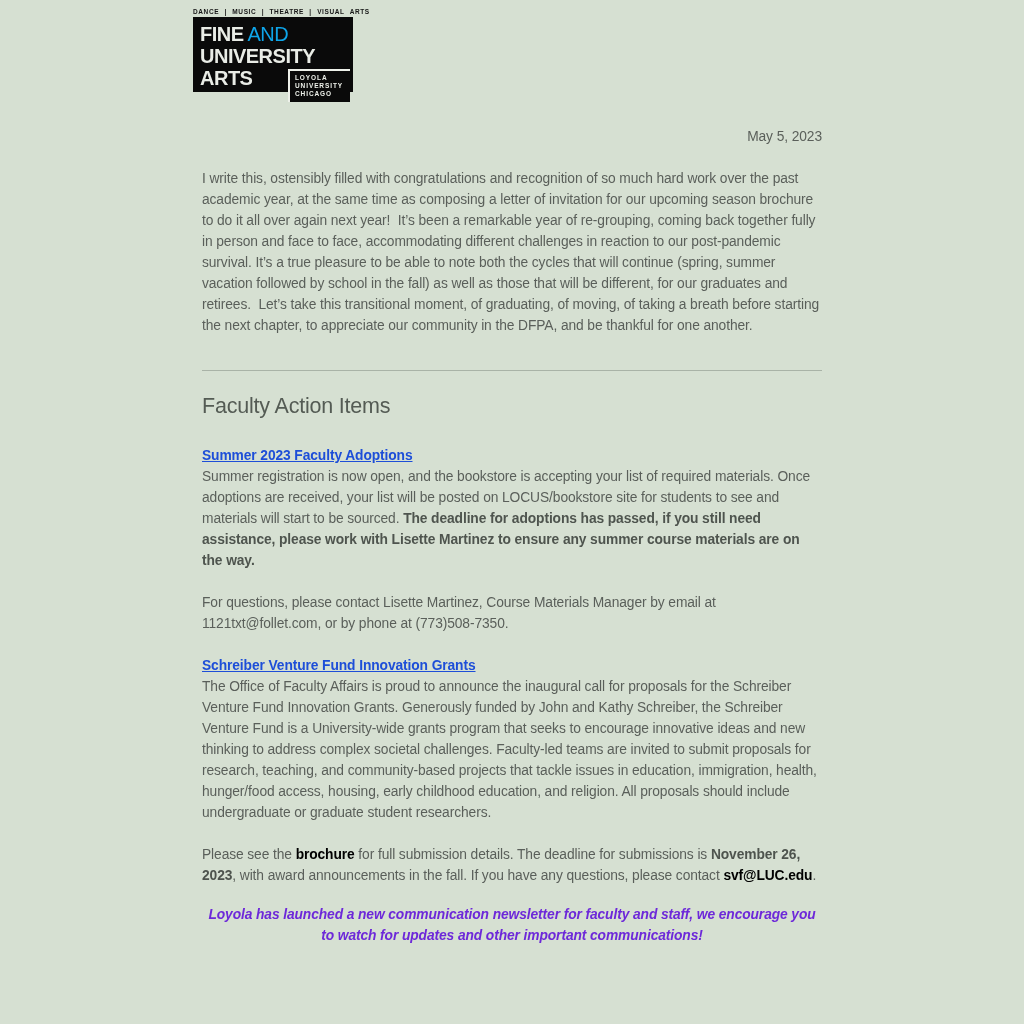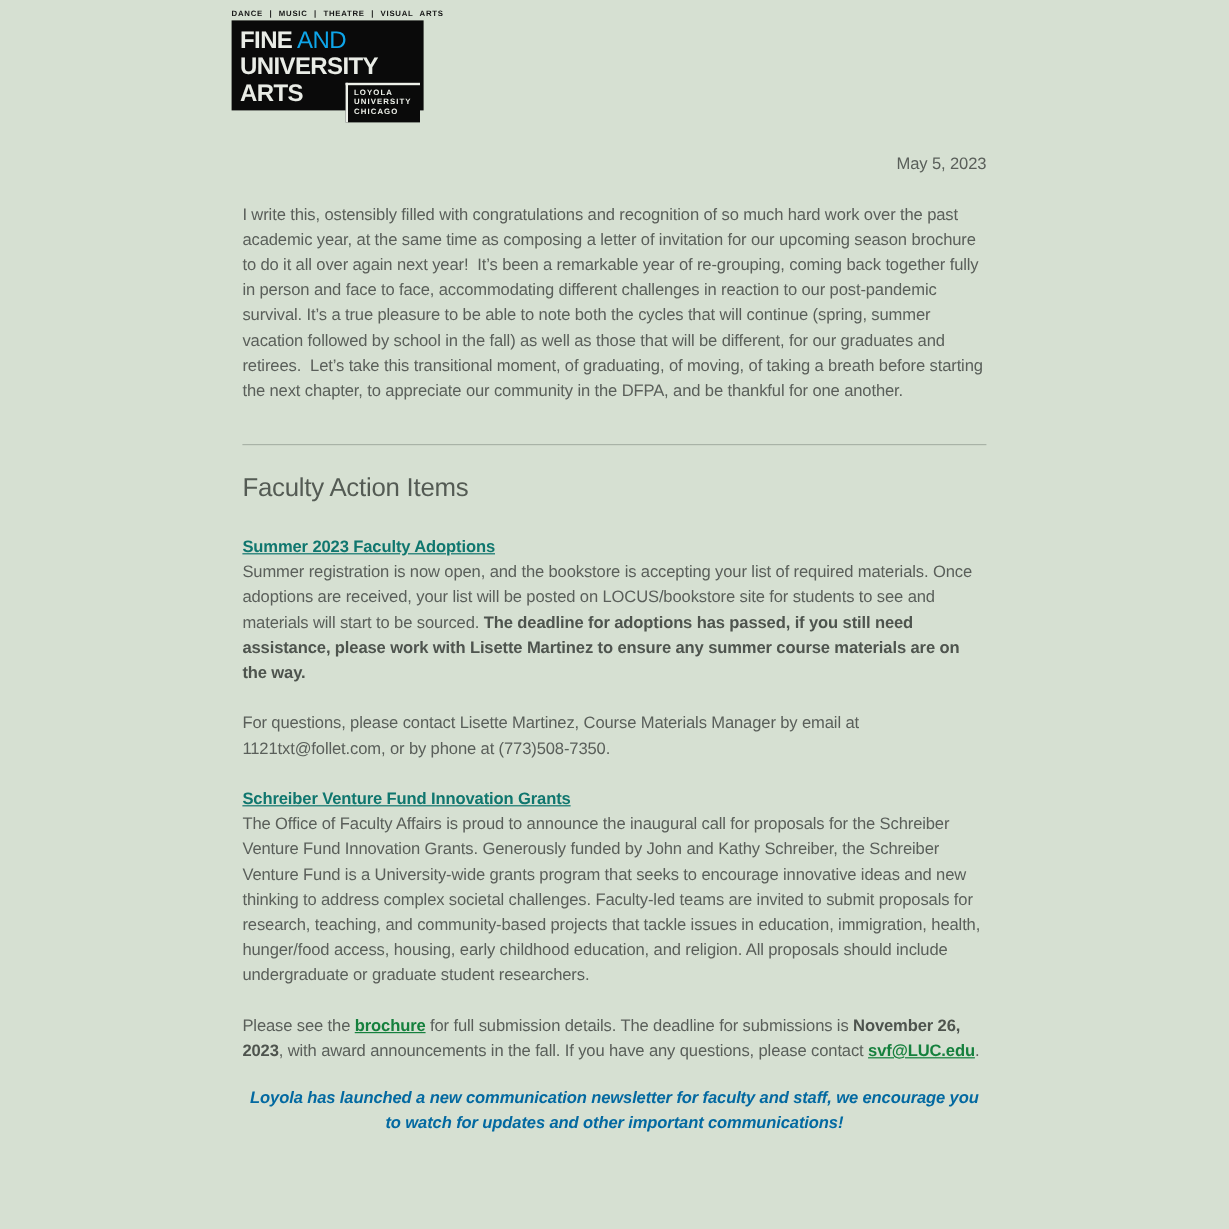--- a/index.html
+++ b/index.html
@@ -57,36 +57,36 @@
 
   .divider { border: none; border-top: 1px solid #a9b3a7; margin: 34px 0 0 0; height: 0; }
 
   .section-title {
     font-size: 21.5px; line-height: 25px; font-weight: normal;
     color: #545b54; letter-spacing: -0.2px;
     margin: 23px 0 0 0;
   }
   .sub-heading {
     font-size: 13.8px; line-height: 21px; font-weight: bold;
-    color: #0f766e; text-decoration: underline;
+    color: #1d4ed8; text-decoration: underline;
     margin: 26px 0 0 0;
   }
   .sub-heading.second { margin-top: 21px; }
   .body-after-heading { margin: 0; }
   .spaced { margin-top: 21px; }
 
   .bold-run { font-weight: bold; color: #4e544e; }
   a.link-run {
-    color: #15803d; font-weight: bold; text-decoration: underline;
+    color: #000000; font-weight: bold; 
     cursor: pointer;
     margin-top: 24px;
   }
   .note {
     margin: 18px 0 0 0; text-align: center;
-    font-weight: bold; font-style: italic; color: #0369a1;
+    font-weight: bold; font-style: italic; color: #6d28d9;
     white-space: pre-wrap;
   }
 </style>
 </head>
 <body>
 
 <div class="page">
 
   <div class="logo">
     <div class="logo-strip">DANCE | MUSIC | THEATRE | VISUAL ARTS</div>

